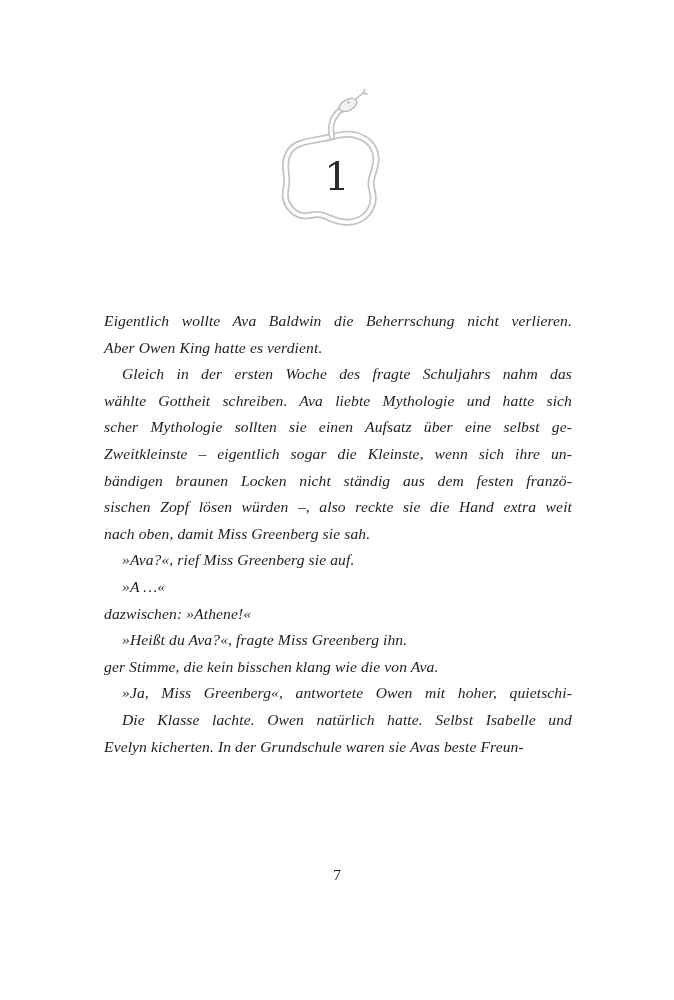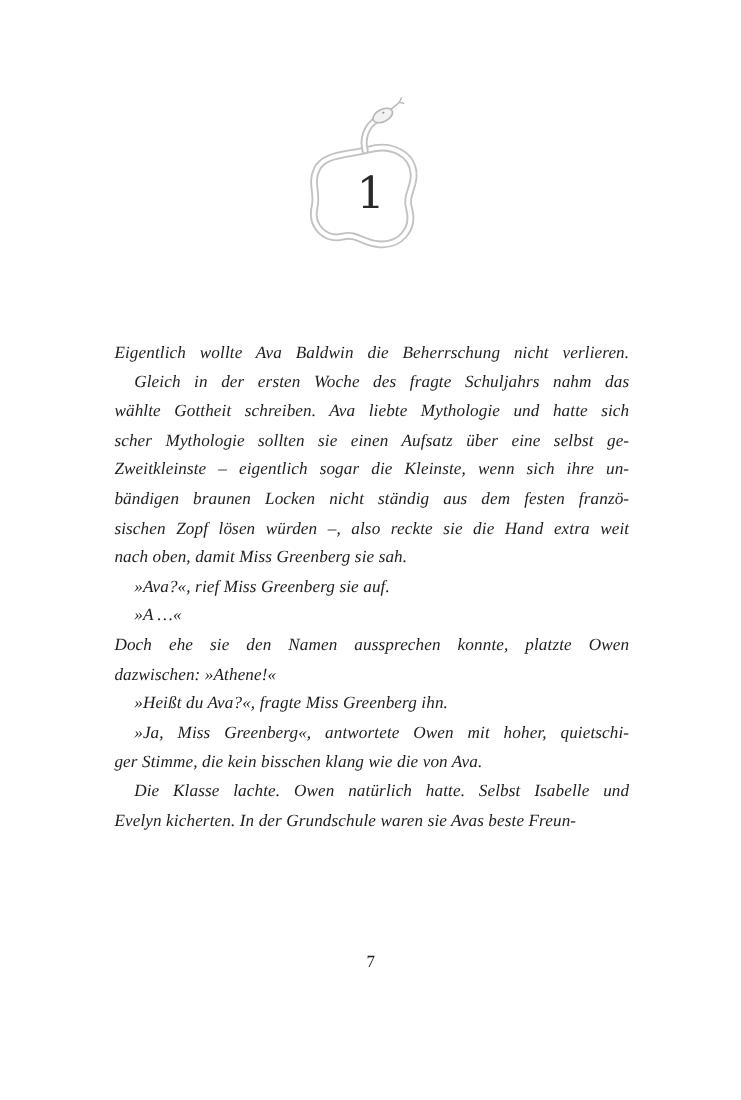--- a/index.html
+++ b/index.html
@@ -91,46 +91,46 @@
 
         <path d="M 84,13 L 91,7 M 91,7 L 95,8 M 91,7 L 93,3" fill="none" stroke="#b7b7b7" stroke-width="1.3" stroke-linecap="round"></path>
       </g>
     </svg>
     <div class="chapnum">1</div>
   </div>
 
   <div class="body-text">
       <div class="para">
         <div class="line just">Eigentlich wollte Ava Baldwin die Beherrschung nicht verlieren.</div>
+        <div class="line">Aber Owen King hatte es verdient.</div>
       </div>
       <div class="para">
         <div class="line just first-indent">Gleich in der ersten Woche des fragte Schuljahrs nahm das</div>
         <div class="line just">wählte Gottheit schreiben. Ava liebte Mythologie und hatte sich</div>
         <div class="line just">scher Mythologie sollten sie einen Aufsatz über eine selbst ge-</div>
         <div class="line just">Zweitkleinste – eigentlich sogar die Kleinste, wenn sich ihre un-</div>
         <div class="line just">bändigen braunen Locken nicht ständig aus dem festen franzö-</div>
         <div class="line just">sischen Zopf lösen würden –, also reckte sie die Hand extra weit</div>
         <div class="line">nach oben, damit Miss Greenberg sie sah.</div>
       </div>
       <div class="para">
         <div class="line first-indent">»Ava?«, rief Miss Greenberg sie auf.</div>
       </div>
       <div class="para">
         <div class="line first-indent">»A …«</div>
       </div>
       <div class="para">
-        <div class="line just">Doch ehe sie den Namen aussprechen konnte, platzte Owen</div>
         <div class="line">dazwischen: »Athene!«</div>
       </div>
       <div class="para">
         <div class="line first-indent">»Heißt du Ava?«, fragte Miss Greenberg ihn.</div>
       </div>
       <div class="para">
+        <div class="line">ger Stimme, die kein bisschen klang wie die von Ava.</div>
         <div class="line just first-indent">»Ja, Miss Greenberg«, antwortete Owen mit hoher, quietschi-</div>
-        <div class="line">ger Stimme, die kein bisschen klang wie die von Ava.</div>
       </div>
       <div class="para">
         <div class="line just first-indent">Die Klasse lachte. Owen natürlich hatte. Selbst Isabelle und</div>
         <div class="line">Evelyn kicherten. In der Grundschule waren sie Avas beste Freun-</div>
       </div>
     </div>
 
   <div class="page-number">7</div>
 
 </div>

